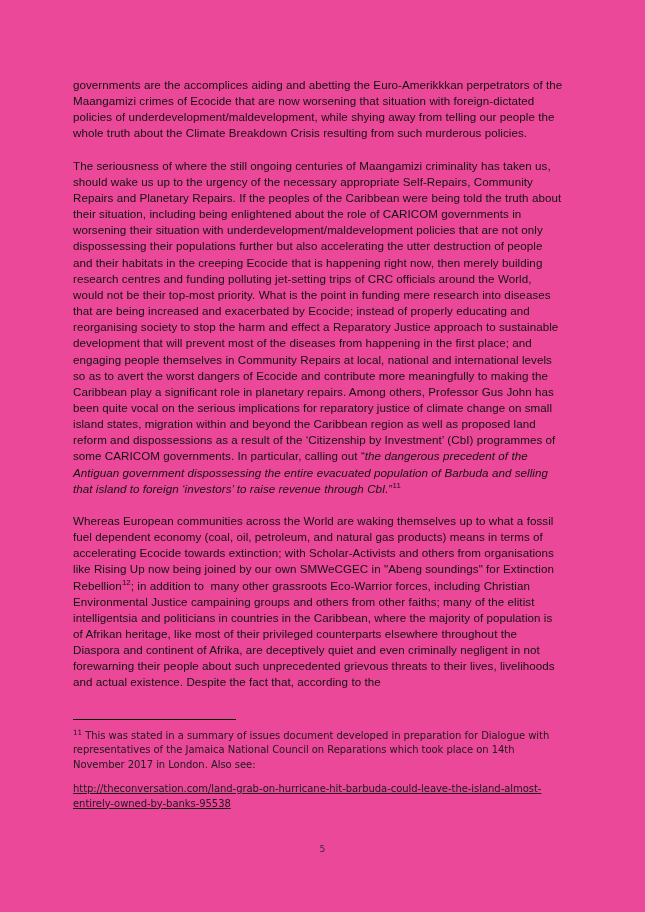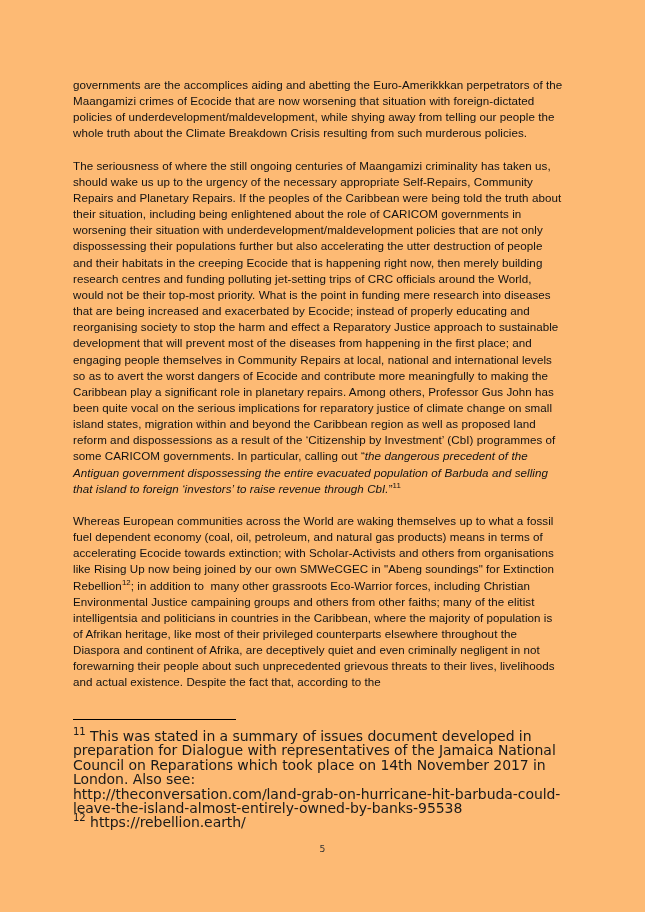--- a/index.html
+++ b/index.html
@@ -15,21 +15,21 @@
     font-family: "Liberation Sans", sans-serif;
     color: #000000;
     -webkit-font-smoothing: antialiased;
   }
   .page {
     position: absolute;
     left: 0;
     top: 0;
     width: 645px;
     height: 912px;
-    background: #fdba74;
+    background: #ec4899;
     overflow: hidden;
   }
   .content {
     position: absolute;
     left: 73px;
     top: 77px;
     width: 492px;
   }
   .para {
     font-family: "Liberation Sans", sans-serif;
@@ -59,29 +59,30 @@
     width: 492px;
   }
   .fn-rule {
     width: 163px;
     height: 0;
     border-top: 1.1px solid #000000;
     margin: 0 0 9px 0;
   }
   .fn-block {
     font-family: "DejaVu Sans", sans-serif;
-    font-size: 14px;
+    font-size: 10px;
     line-height: 14.4px;
     color: #1a1a1a;
     margin: 0;
     letter-spacing: -0.005em;
     white-space: pre-wrap;
   }
   .fn-block + .fn-block {
-    margin-top: 0;
+    margin-top: 10px;
+    text-decoration: underline;
   }
   .fn-block sup.fn {
     font-size: 0.72em;
     vertical-align: super;
     line-height: 0;
   }
   .page-number {
     position: absolute;
     left: 0;
     top: 843px;
@@ -109,19 +110,18 @@
 
   <div class="footnotes">
 
     <div class="fn-rule"></div>
 
     <p class="fn-block"><sup class="fn">11</sup> <span>This was stated in a summary of issues document developed in preparation for Dialogue with representatives of the Jamaica National Council on Reparations which took place on 14th November 2017 in London. Also see:</span></p>
 
     <p class="fn-block"><span>http://theconversation.com/land-grab-on-hurricane-hit-barbuda-could-leave-the-island-almost-entirely-owned-by-banks-95538</span></p>
 
 
-    <p class="fn-block"><sup class="fn">12</sup> <span>https://rebellion.earth/</span></p>
 
   </div>
 
   <div class="page-number">5</div>
 
 </div>
 
 </body></html>

